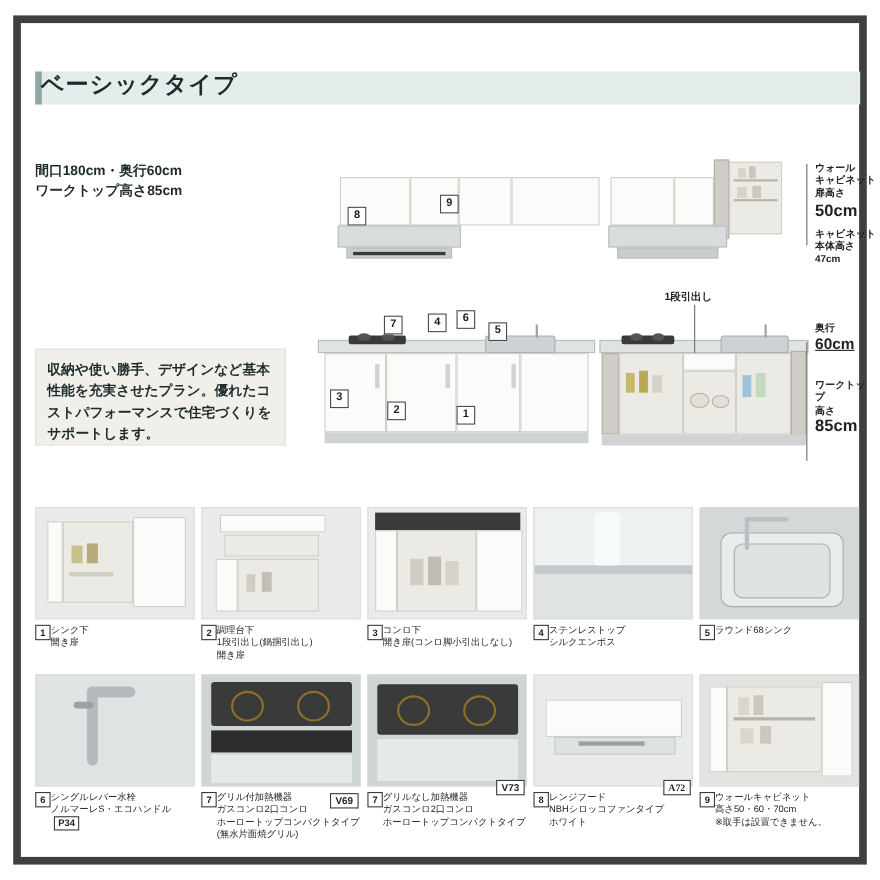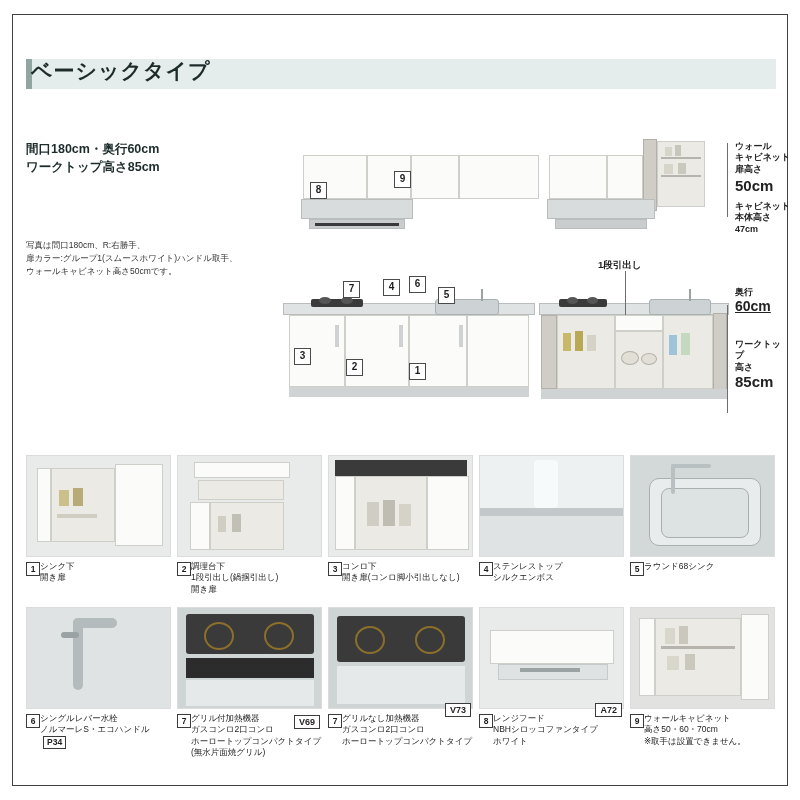--- a/index.html
+++ b/index.html
@@ -6,21 +6,21 @@
   body{
     width:800px;height:800px;
     background:#ffffff;
     font-family:"Liberation Sans","DejaVu Sans",sans-serif;
     color:#231f20;
     position:relative;
     overflow:hidden;
   }
   .page{
     position:absolute;left:12px;top:14px;width:776px;height:772px;
-    border:1px solid #404040;background:#fff;box-sizing:border-box;
+    border:7px solid #404040;background:#fff;box-sizing:border-box;
   }
 
   
   .title-bar{
     position:absolute;left:13px;top:44px;width:750px;height:30px;
     background:#e5ecec;
   }
   .title-bar .accent{
     position:absolute;left:0;top:0;width:6px;height:30px;background:#8fa6a2;
   }
@@ -116,23 +116,21 @@
 <body>
 
 <div class="page">
 
   <div class="title-bar">
     <div class="accent"></div>
   </div>
   <div class="title-text">ベーシックタイプ</div>
   <div class="spec-line1">間口180cm・奥行60cm</div>
   <div class="spec-line2">ワークトップ高さ85cm</div>
-  <div class="photo-note" style="white-space:pre-line">写真は間口180cm、R:右勝手、
-扉カラー:グループ1(スムースホワイト)ハンドル取手、
-ウォールキャビネット高さ50cmです。</div>
+  <div class="callout">収納や使い勝手、デザインなど基本性能を充実させたプラン。優れたコストパフォーマンスで住宅づくりをサポートします。</div>
 
   <div class="panel upper-left">
 
     <div class="cab white" style="left:18px;top:14px;width:64px;height:44px;"></div>
     <div class="cab white" style="left:82px;top:14px;width:44px;height:44px;"></div>
     <div class="cab white" style="left:126px;top:14px;width:48px;height:44px;"></div>
     <div class="cab white" style="left:174px;top:14px;width:80px;height:44px;"></div>
 
     <div class="hood" style="left:16px;top:58px;width:112px;height:20px;"></div>
     <div class="hood" style="left:24px;top:78px;width:96px;height:10px;background:#c9cdce;"></div>
@@ -367,21 +365,21 @@
         <div class="cab white" style="left:10px;top:22px;width:124px;height:34px;"></div>
         <div class="bar" style="left:18px;top:56px;width:108px;height:14px;background:#dfe2e3;border:1px solid #c6cacb;"></div>
         <div class="bar" style="left:40px;top:60px;width:60px;height:4px;background:#9aa2a3;"></div>
       </div>
       <div class="cap">
         <span class="n">8</span>
         <span style="white-space:pre-line">レンジフード
 NBHシロッコファンタイプ
 ホワイト</span>
       </div>
-      <div class="code-box" style="bottom:30px;">A72</div>
+      <div class="code-box" style="bottom:30px;font-family:Liberation Serif, serif;">A72</div>
     </div>
 
     <div class="cell" style="left:604px;top:152px;">
       <div class="img" style="background:#e2e3e1;">
         <div class="cab white" style="left:8px;top:10px;width:16px;height:78px;"></div>
         <div class="cab shadow" style="left:24px;top:10px;width:86px;height:78px;"></div>
         <div class="bar" style="left:30px;top:38px;width:74px;height:3px;background:#b6b4ac;"></div>
         <div class="bar" style="left:34px;top:20px;width:10px;height:16px;background:#d9d6cc;"></div>
         <div class="bar" style="left:48px;top:18px;width:9px;height:18px;background:#cac7bd;"></div>
         <div class="bar" style="left:36px;top:48px;width:12px;height:14px;background:#d9d6cc;"></div>

